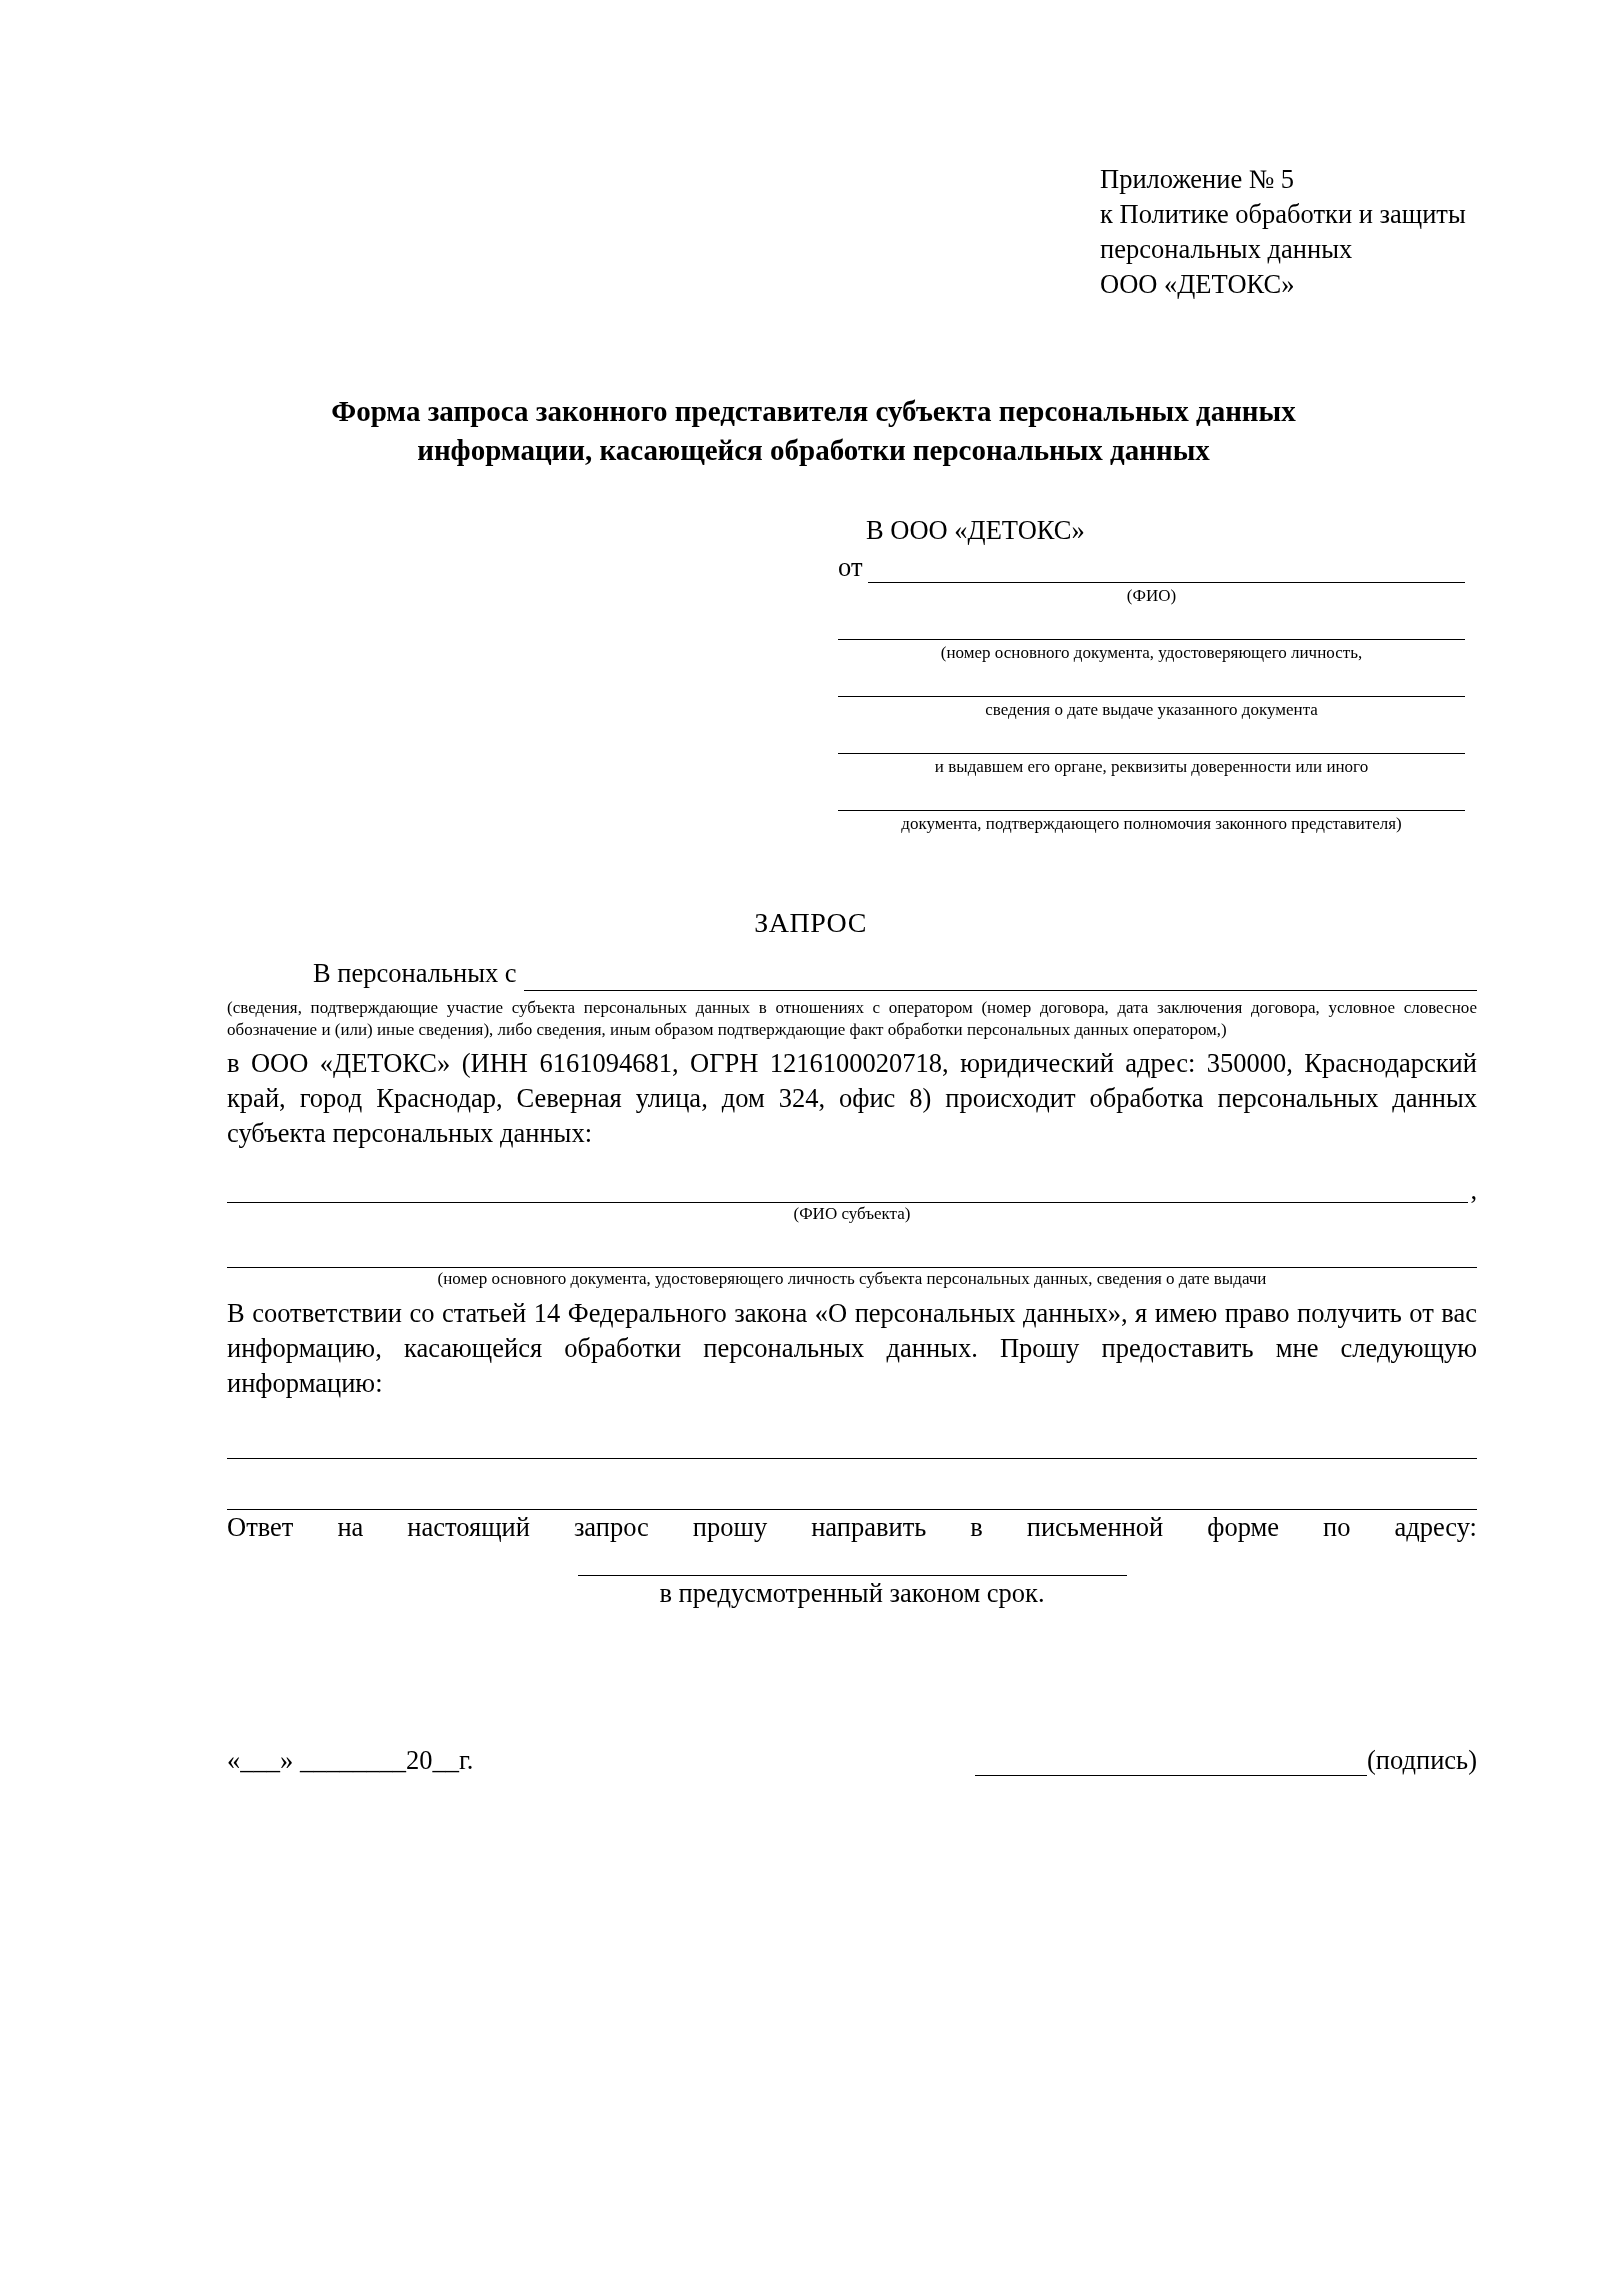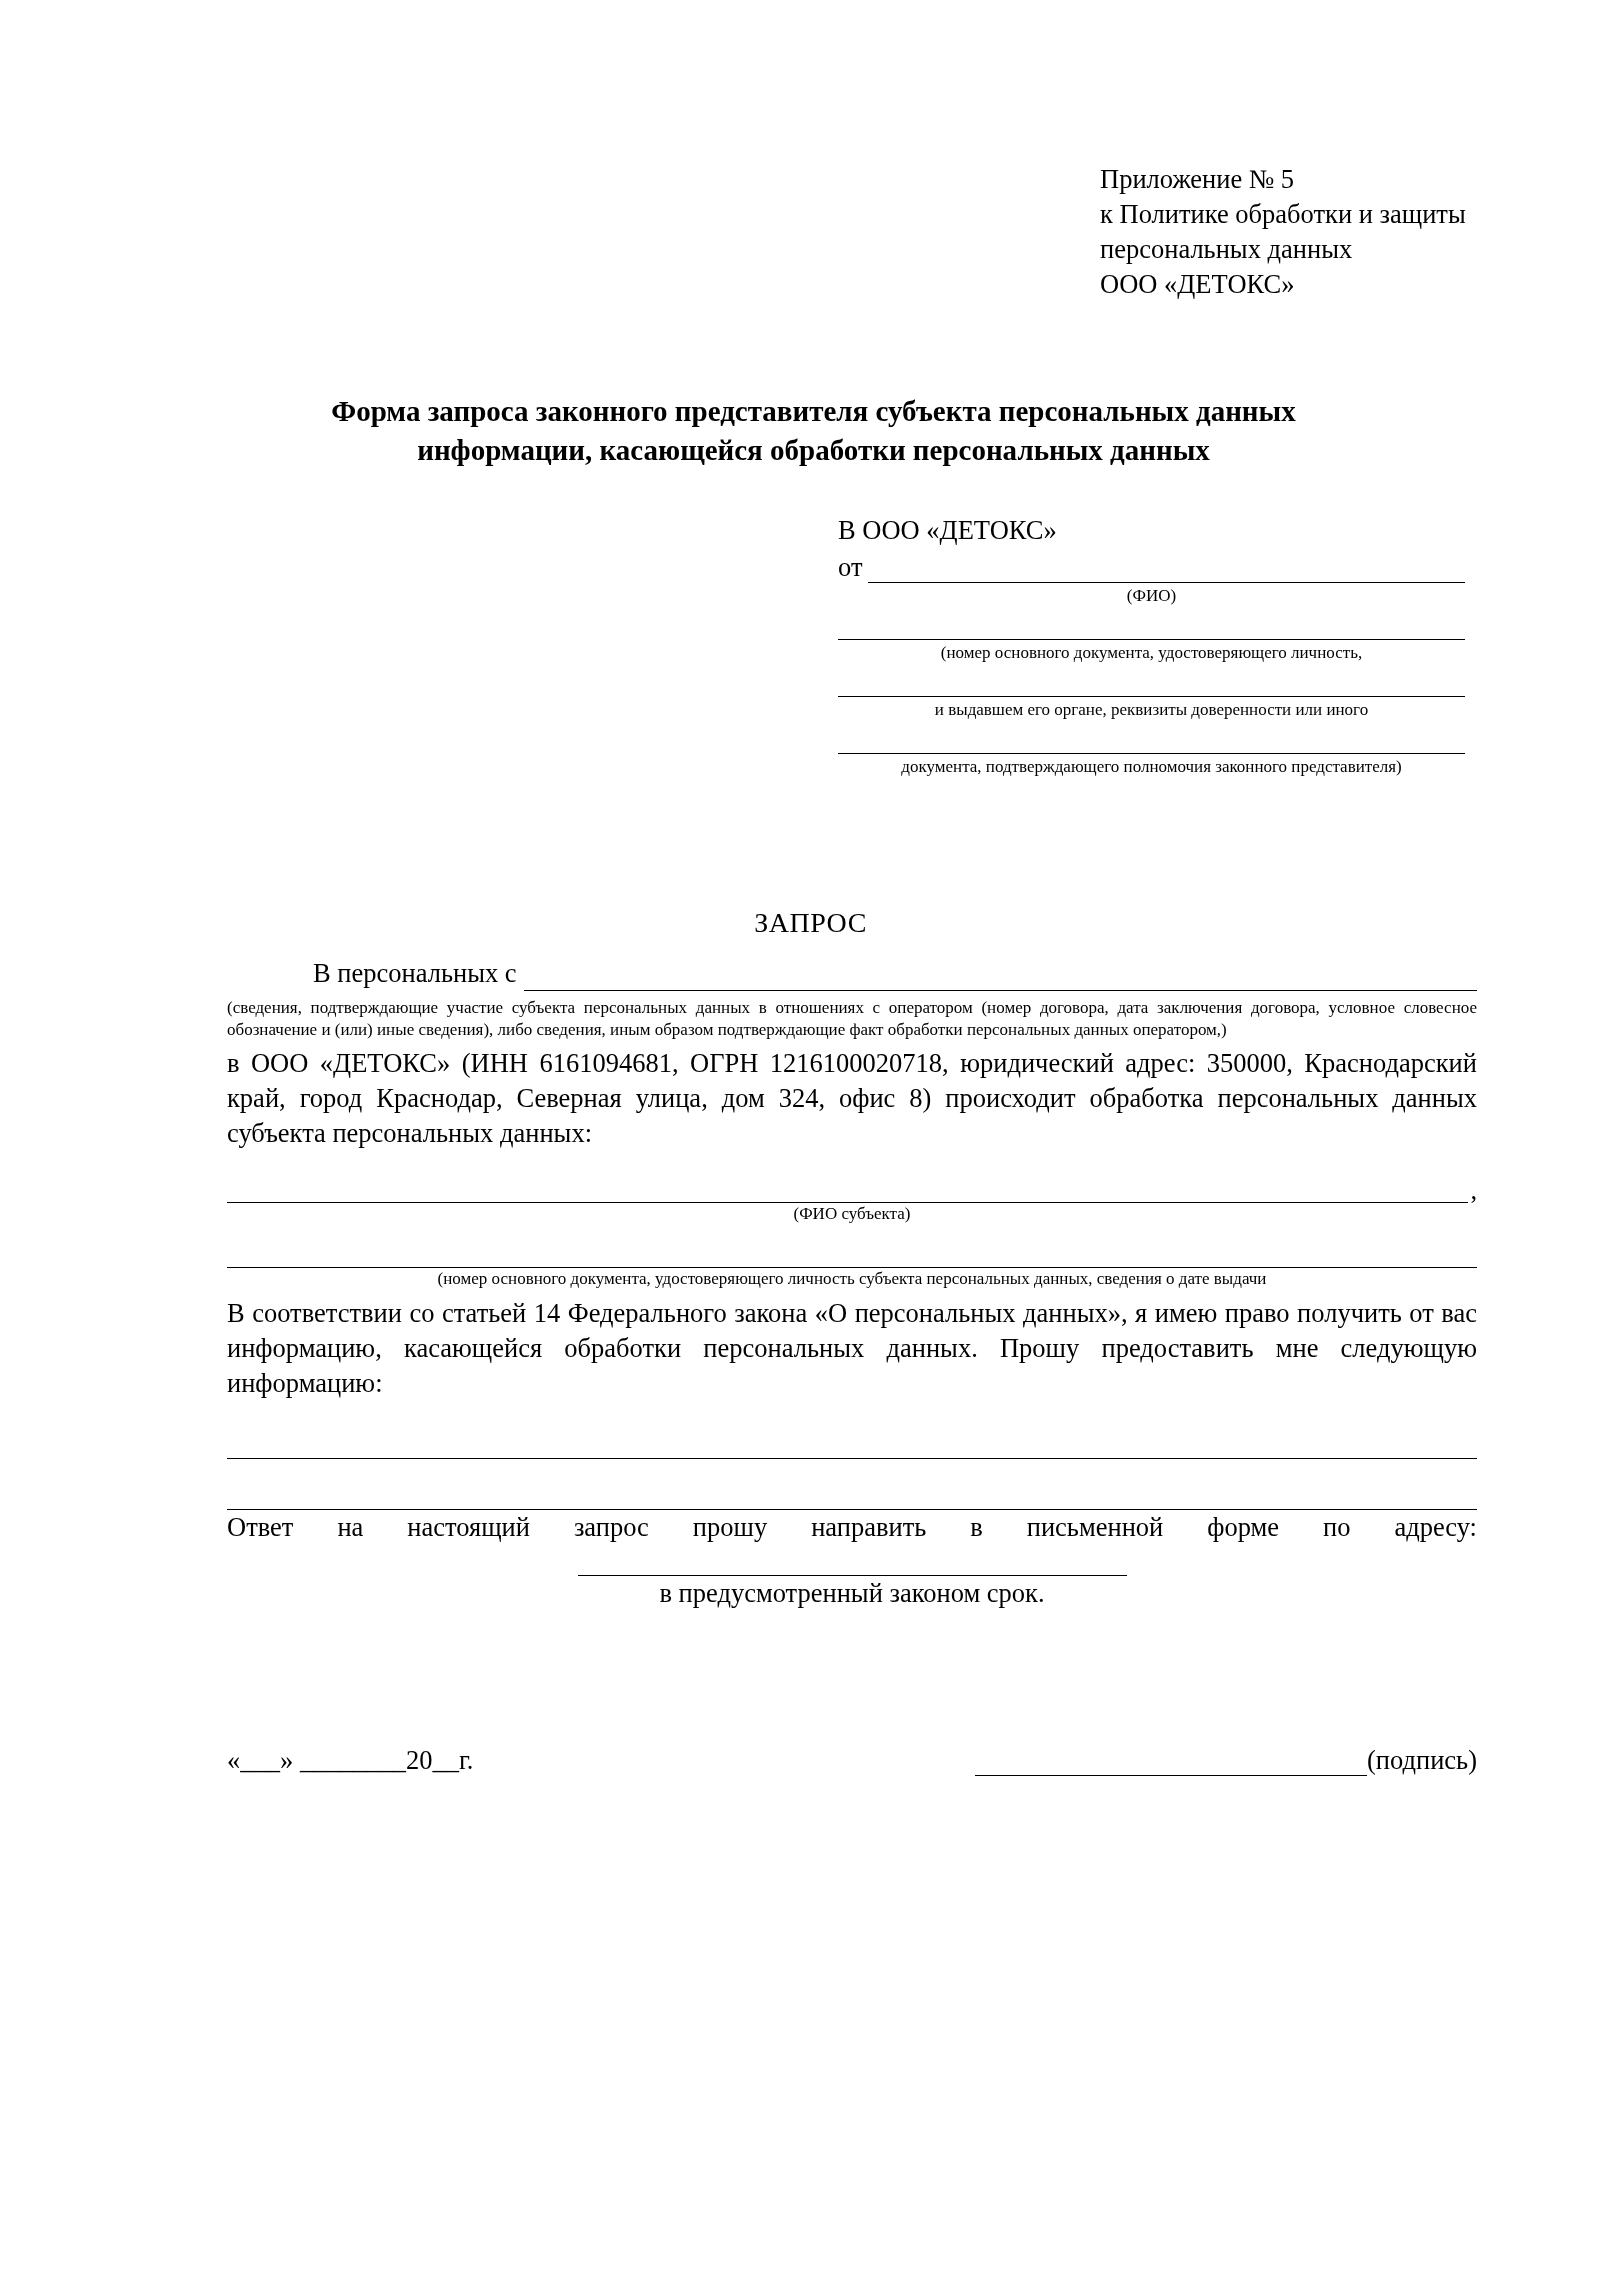--- a/index.html
+++ b/index.html
@@ -48,21 +48,21 @@
   }
 
   
   .addressee {
     position: absolute;
     left: 838px;
     top: 515px;
     width: 627px;
     font-size: 26.5px;
   }
-  .addressee .line1 { margin-bottom: 5.9px; }
+  .addressee .line1 { margin-bottom: 5.9px; margin-left: 28px; }
 
   .fromrow {
     display: flex;
     align-items: flex-end;
     gap: 5.9px;
   }
   .fromrow .lbl { white-space: nowrap; }
   .rule {
     flex: 1 1 auto;
     border-bottom: 1.6px solid #000;
@@ -189,20 +189,24 @@
       <span class="lbl">от</span>
       <span class="rule"></span>
     </div>
     <div class="caption">(ФИО)</div>
 
     <div class="blk">
       <div class="fullrule"></div>
       <div class="caption">(номер основного документа, удостоверяющего личность,</div>
     </div>
 
+    <div class="blk">
+      <div class="fullrule"></div>
+      <div class="caption">сведения о дате выдаче указанного документа</div>
+    </div>
 
     <div class="blk">
       <div class="fullrule"></div>
       <div class="caption">и выдавшем его органе, реквизиты доверенности или иного</div>
     </div>
 
     <div class="blk">
       <div class="fullrule"></div>
       <div class="caption">документа, подтверждающего полномочия законного представителя)</div>
     </div>

